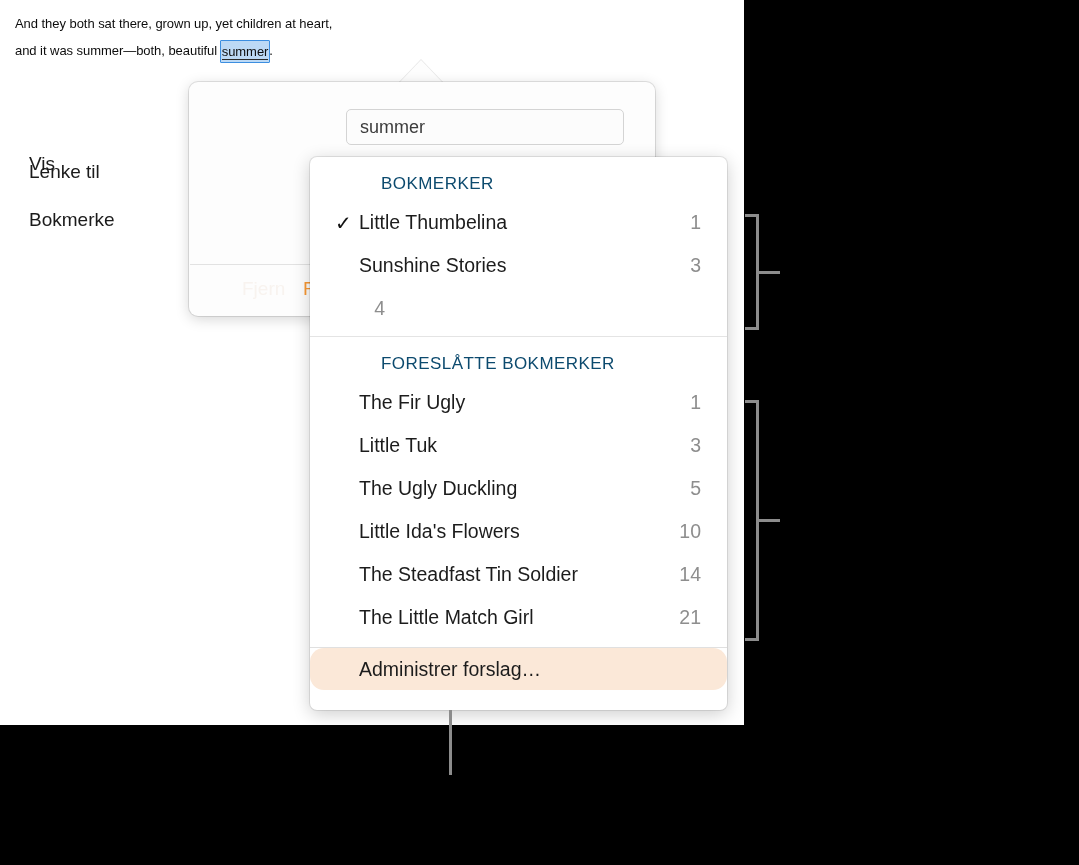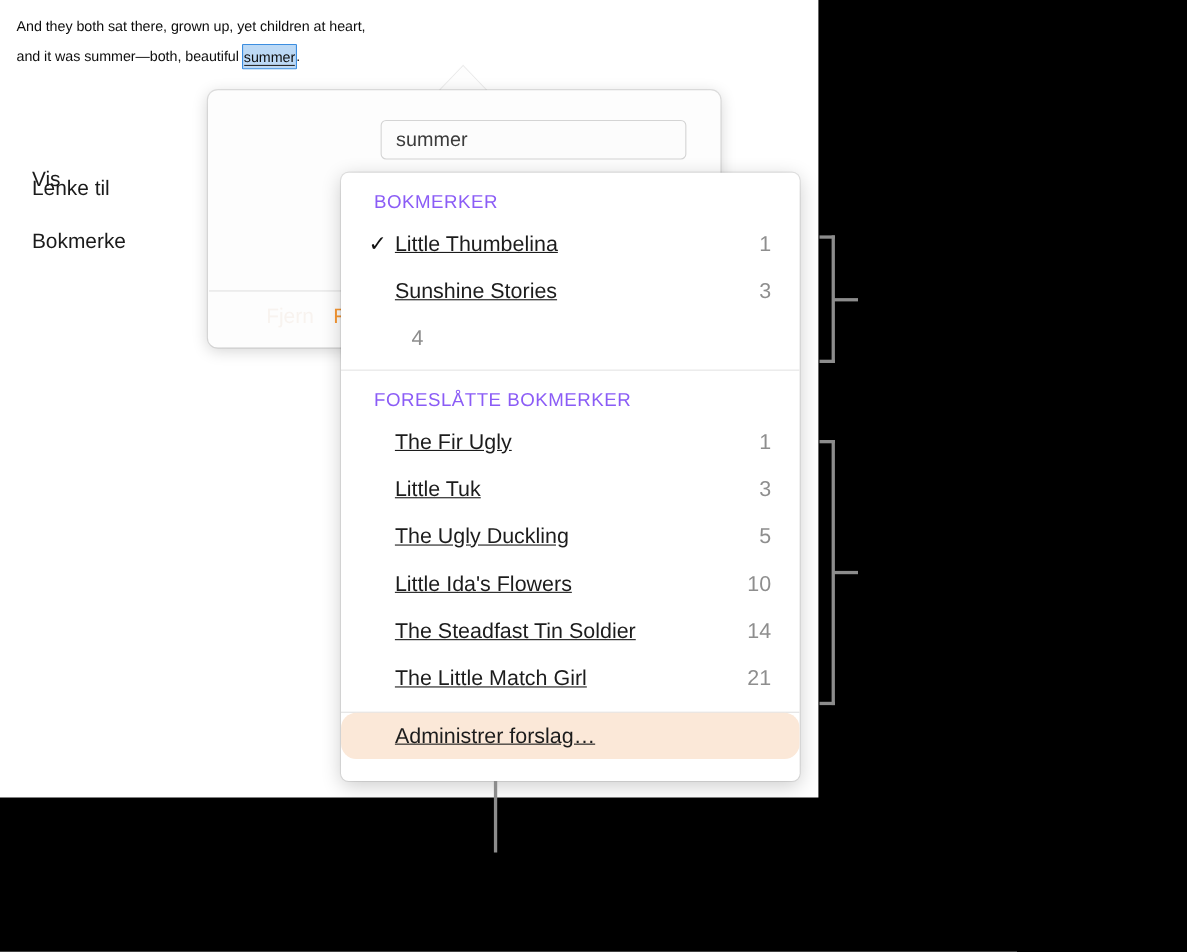--- a/index.html
+++ b/index.html
@@ -152,23 +152,23 @@
     height: 553px;
     background: #ffffff;
     border-radius: 7px;
     box-shadow: 0 0 0 1px rgba(0,0,0,0.09),
                 0 4px 18px rgba(0,0,0,0.20);
     overflow: hidden;
   }
 
   .menu-section-title {
     font-size: 17px;
-    color: #8b5cf6;
+    color: #0c4a6e;
     letter-spacing: 0.45px;
-    padding: 17px 0 7px 30px;
+    padding: 17px 0 7px 71px;
     white-space: nowrap;
   }
 
   .menu-item {
     position: relative;
     height: 43px;
     display: flex;
     align-items: center;
     padding: 0 26px 0 49px;
     font-size: 19.5px;
@@ -177,21 +177,21 @@
   }
   .menu-item .check {
     position: absolute;
     left: 25px;
     top: 50%;
     transform: translateY(-52%);
     font-size: 20px;
     color: #111111;
     line-height: 1;
   }
-  .menu-item .label { flex: 1 1 auto; text-decoration: underline; }
+  .menu-item .label { flex: 1 1 auto; }
   .menu-item .count {
     flex: 0 0 auto;
     font-size: 19.5px;
     color: #8e8e8e;
     text-align: right;
     min-width: 26px;
   }
 
   .menu-divider {
     height: 1px;

